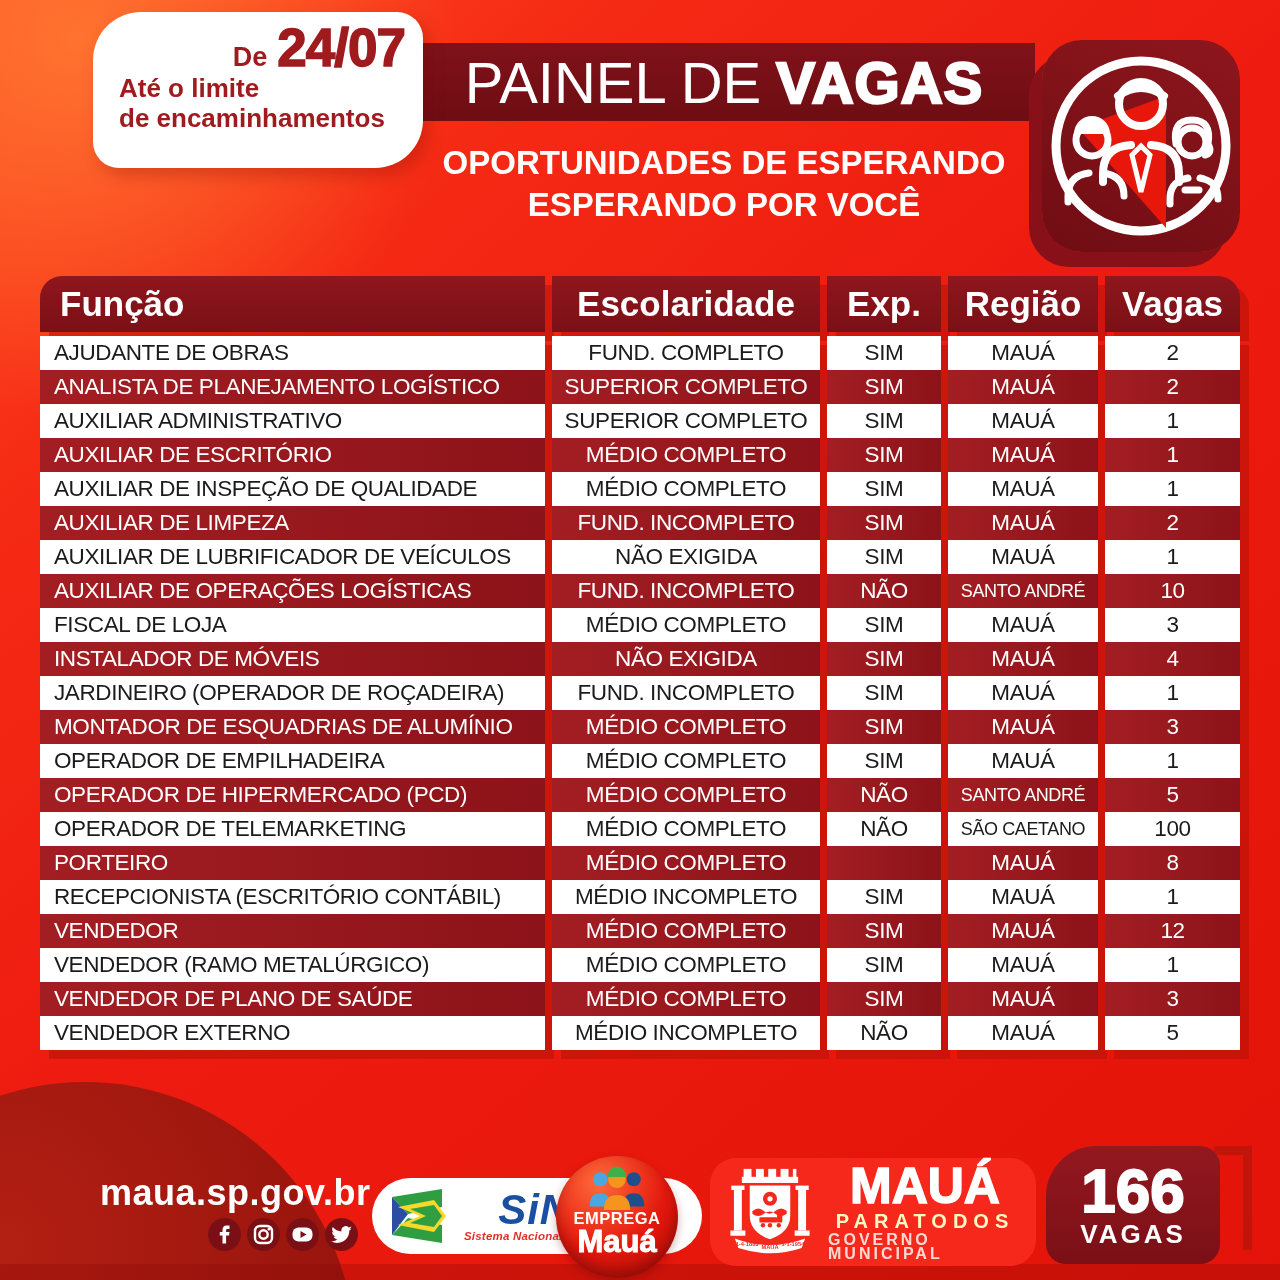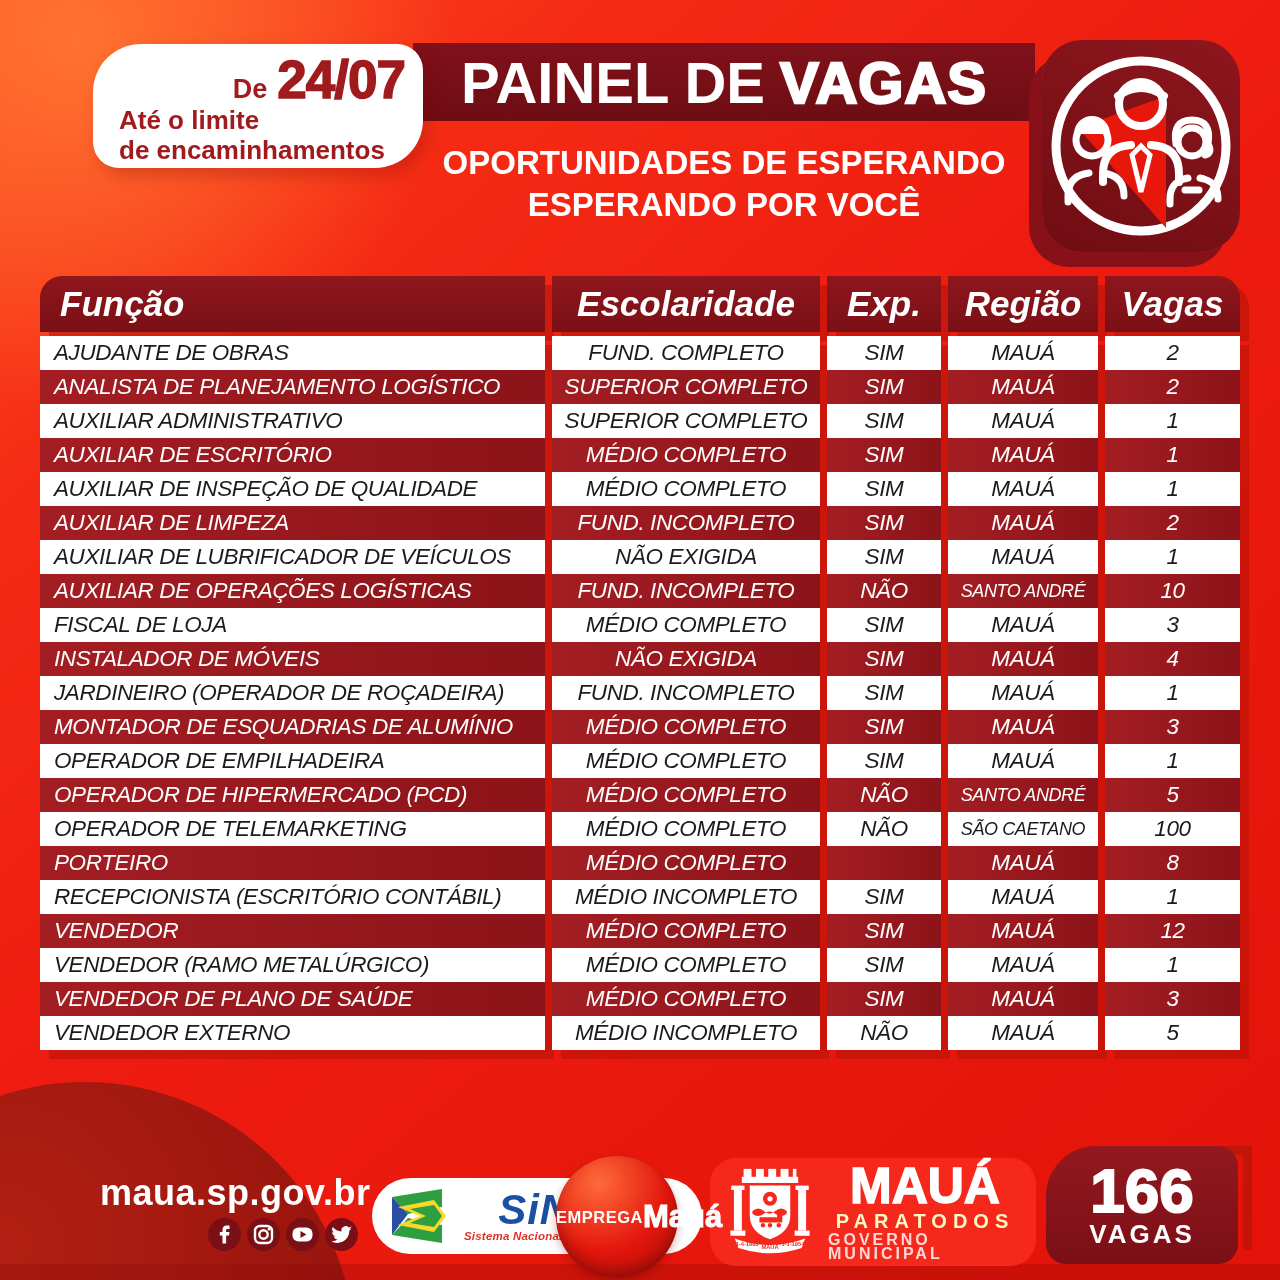--- a/index.html
+++ b/index.html
@@ -12,41 +12,41 @@
       linear-gradient(140deg,#ff4b22 0%, #f52a14 22%, #ee1c10 48%, #e31309 100%);
   }
   
   .deco-blob-bl{ position:absolute; left:-185px; top:1082px; width:540px; height:540px;
     border-radius:50%; background:radial-gradient(circle at 35% 30%, #b31f13, #97140d 70%); z-index:0;}
   .deco-frame-right{ position:absolute; left:1214px; top:1146px; width:38px; height:104px;
     border-top:9px solid #c21509; border-right:9px solid #c21509; z-index:0;}
   .deco-bottom{ position:absolute; left:0; top:1264px; width:1280px; height:16px;
     background:rgba(140,10,6,.30); z-index:0;}
   
-  .date-badge{ position:absolute; left:93px; top:44px; width:330px; height:124px; background:#fff;
+  .date-badge{ position:absolute; left:93px; top:12px; width:330px; height:156px; background:#fff;
     border-radius:48px 26px 48px 26px; color:#a01b1e; padding:12px 18px 28px 26px; z-index:3;
     box-shadow:6px 8px 16px rgba(120,0,0,.25);}
   .db-top{ display:flex; align-items:baseline; justify-content:flex-end; gap:10px; }
   .db-prefix{ font-size:27px; font-weight:700; }
   .db-date{ font-size:53px; font-weight:700; letter-spacing:-1px; -webkit-text-stroke:1.5px #a01b1e; line-height:48px;}
   .db-line{ font-size:26px; font-weight:700; line-height:30px; }
   .title-band{ position:absolute; left:413px; top:43px; width:622px; height:78px;
     background:linear-gradient(180deg,#80111a,#6e0d13); display:flex; align-items:center;
     justify-content:center; gap:15px; z-index:2;}
-  .title-reg{ color:#fff; font-size:58px; font-weight:700; letter-spacing:0; }
+  .title-reg{ color:#fff; font-size:58px; font-weight:400; letter-spacing:0; }
   .title-bold{ color:#fff; font-size:58px; font-weight:700; -webkit-text-stroke:2.5px #fff; letter-spacing:1px;}
   .subtitle{ position:absolute; left:413px; top:142px; width:622px; text-align:center;
     color:#fff; font-size:33px; font-weight:700; line-height:42px; z-index:2;}
   .icon-badge{ position:absolute; left:1042px; top:40px; width:198px; height:212px;
     background:linear-gradient(205deg,#8e161d,#6f0d13); border-radius:40px;
     box-shadow:-13px 15px 0 #871019; z-index:2;}
   .icon-badge svg{ width:100%; height:100%; display:block;}
   
   .table-wrap{ position:absolute; left:40px; top:276px; width:1200px; z-index:2;
-    filter:drop-shadow(9px 9px 0 rgba(178,18,10,.55));font-style:italic;}
+    filter:drop-shadow(9px 9px 0 rgba(178,18,10,.55));}
   .thead,.trow{ display:grid; grid-template-columns:505px 268px 114px 150px 135px; column-gap:7px;}
   .thead{ height:56px; margin-bottom:4px;}
   .th{ background:linear-gradient(180deg,#8f161d,#7a1016); color:#fff; font-size:35px; font-weight:700;
     display:flex; align-items:center; justify-content:center;}
   .th.first{ justify-content:flex-start; padding-left:20px; border-top-left-radius:22px;}
   .th.last{ border-top-right-radius:22px;}
   .trow{ height:34px; margin-bottom:0;}
   .cell{ display:flex; align-items:center; justify-content:center; font-size:22.5px;
     letter-spacing:-0.4px; white-space:nowrap; overflow:hidden;}
   .trow.light .cell{ background:#fff; color:#1b1b1b;}
@@ -61,32 +61,32 @@
     align-items:center; justify-content:center;}
   .soc svg{ width:33px; height:33px; display:block;}
   .sine-pill{ position:absolute; left:372px; top:1178px; width:330px; height:76px; background:#fff;
     border-radius:38px; display:flex; align-items:center; padding-left:18px; gap:10px; z-index:2;}
   .sine-txt{ display:flex; flex-direction:column; align-items:center;}
   .sine-name{ color:#1b4fa1; font-size:42px; font-weight:700; font-style:italic; line-height:40px; letter-spacing:1px;}
   .sine-tag{ color:#e03127; font-size:11.5px; font-weight:700; font-style:italic; letter-spacing:.2px;}
   .emprega{ position:absolute; left:556px; top:1156px; width:122px; height:122px; border-radius:50%;
     background:radial-gradient(circle at 35% 22%, #ff6a3a 0%, #e3170d 55%, #b30c05 100%);
     box-shadow:inset 0 -8px 14px rgba(0,0,0,.28), 0 4px 10px rgba(100,0,0,.3);
-    display:flex; flex-direction:row; align-items:center; z-index:3;}
+    display:flex; flex-direction:column; align-items:center; z-index:3;}
   .emprega svg{ width:72px; height:44px; margin-top:10px;}
   .emp-l1{ color:#fff; font-size:16.5px; font-weight:700; letter-spacing:.5px; line-height:17px;}
   .emp-l2{ color:#fff; font-size:31px; font-weight:700; -webkit-text-stroke:1px #fff; line-height:30px;}
   .maua-rect{ position:absolute; left:710px; top:1158px; width:326px; height:108px; background:#f5281b;
     border-radius:26px; display:flex; align-items:center; padding:0 14px 0 16px; gap:14px; z-index:1;}
   .coat svg{ width:88px; height:98px; display:block;}
   .maua-txt{ display:flex; flex-direction:column; align-items:center; flex:1;}
   .maua-name{ color:#fff; font-size:50px; font-weight:700; -webkit-text-stroke:1.5px #fff; line-height:46px;}
   .maua-l2{ color:#fef9c3; font-size:20px; font-weight:700; letter-spacing:6px; line-height:24px;}
   .maua-l3{ color:#ffd9d4; font-size:16px; font-weight:700; letter-spacing:3px; line-height:14px;}
-  .vagas-badge{ position:absolute; left:1046px; top:1146px; width:192px; height:118px;
+  .vagas-badge{ position:absolute; left:1046px; top:1146px; width:174px; height:118px;
     background:linear-gradient(180deg,#931820,#7b0f16); border-radius:50px 20px 20px 20px;
     display:flex; flex-direction:column; align-items:center; justify-content:center; z-index:2;}
   .vb-num{ color:#fff; font-size:62px; font-weight:700; -webkit-text-stroke:2px #fff; line-height:58px;}
   .vb-lbl{ color:#fff; font-size:26px; font-weight:700; letter-spacing:3px; line-height:28px;}
 </style>
 </head>
 <body>
 
 <div class="stage">
 

